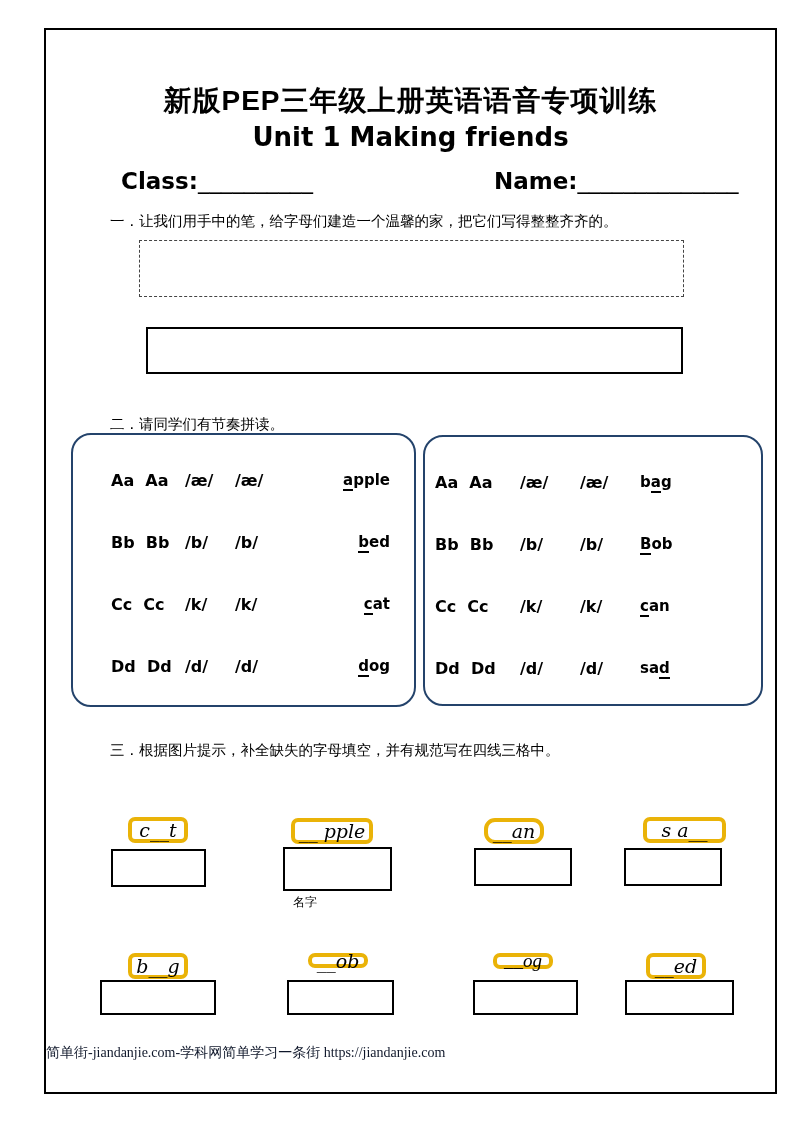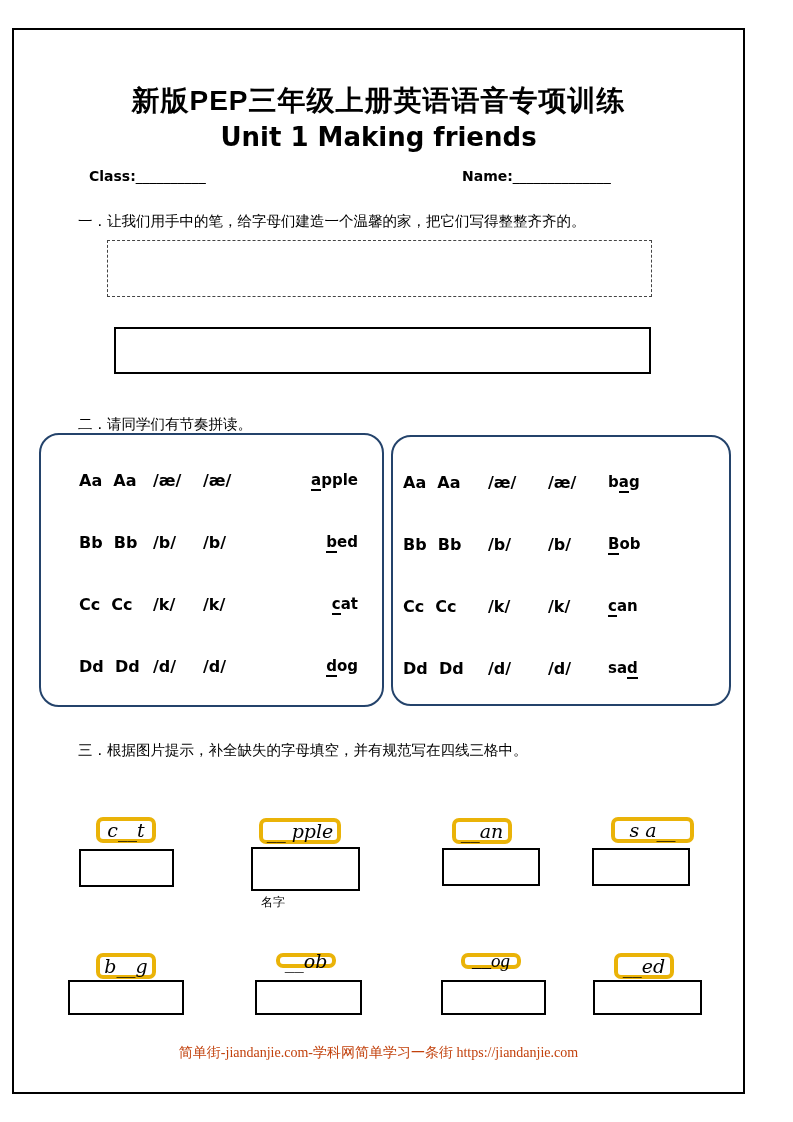--- a/index.html
+++ b/index.html
@@ -1,26 +1,26 @@
 <!DOCTYPE html>
 <html><head>
 <meta charset="utf-8">
 <style>
   * { margin:0; padding:0; box-sizing:border-box; }
   html,body { width:793px; height:1122px; background:#ffffff; }
   body { position:relative; font-family:"Liberation Sans",sans-serif; color:#000; overflow:hidden; }
 
-  .sheet { position:absolute; left:12px; top:28px; width:733px; height:1066px; border:2px solid #000; background:#fff; }
+  .sheet { position:absolute; left:44px; top:28px; width:733px; height:1066px; border:2px solid #000; background:#fff; }
 
   .title { position:absolute; top:52px; left:0; width:100%; text-align:center;
            font-size:28px; font-weight:bold; font-family:"Liberation Sans",sans-serif; letter-spacing:1px; }
   .subtitle { position:absolute; top:92px; left:0; width:100%; text-align:center;
               font-size:26px; font-weight:bold; font-family:"DejaVu Sans",sans-serif; }
 
-  .field { position:absolute; font-size:14px; font-weight:600; font-family:"DejaVu Sans",sans-serif; }
+  .field { position:absolute; font-size:23px; font-weight:600; font-family:"DejaVu Sans",sans-serif; }
   .field .blank { font-weight:400; }
   #class-field { left:75px; top:138px; }
   #name-field  { left:448px; top:138px; }
 
   .sec-heading { position:absolute; font-size:14.5px; font-family:"Liberation Serif",serif; }
   #sec1-heading { left:64px; top:182px; }
   #sec2-heading { left:64px; top:385px; }
   #sec3-heading { left:64px; top:711px; }
 
   .dashed-box { position:absolute; left:93px;  top:210px; width:545px; height:57px; border:1px dashed #444; background:#fff; }
@@ -43,35 +43,35 @@
               display:flex; align-items:center; justify-content:center;
               font-family:"DejaVu Serif",serif; font-style:italic; font-size:19px; }
   .ans-box  { position:absolute; border:2px solid #000; background:#fff; }
   .caption  { position:absolute; font-size:12px; font-family:"Liberation Serif",serif; }
 
   #wb1 { left:82px;  top:787px; width:60px;  height:26px; }
   #ab1 { left:65px;  top:819px; width:95px;  height:38px; }
   #wb2 { left:245px; top:788px; width:82px;  height:26px; }
   #ab2 { left:237px; top:817px; width:109px; height:44px; }
   #cap2{ left:247px; top:864px; }
-  #wb3 { left:438px; top:788px; width:60px;  height:26px; }
+  #wb3 { left:438px; top:788px; width:60px;  height:26px;border-radius:11px; }
   #ab3 { left:428px; top:818px; width:98px;  height:38px; }
   #wb4 { left:597px; top:787px; width:83px;  height:26px; }
   #ab4 { left:578px; top:818px; width:98px;  height:38px; }
   #wb5 { left:82px;  top:923px; width:60px;  height:26px; }
   #ab5 { left:54px;  top:950px; width:116px; height:35px; }
   #wb6 { left:262px; top:923px; width:60px;  height:15px; }
   #ab6 { left:241px; top:950px; width:107px; height:35px; }
   #wb7 { left:447px; top:923px; width:60px;  height:16px;font-family:Liberation Serif, serif; }
   #ab7 { left:427px; top:950px; width:105px; height:35px; }
   #wb8 { left:600px; top:923px; width:60px;  height:26px; }
   #ab8 { left:579px; top:950px; width:109px; height:35px; }
 
-  .footer { position:absolute; top:1014px; left:0; width:100%; text-align:center;
-            font-size:14px; color:#c2410c; font-family:"Liberation Serif",serif; }
+  .footer { position:absolute; top:1014px; left:0; width:100%; 
+            font-size:14px; color:#0f172a; font-family:"Liberation Serif",serif; }
 </style>
 </head>
 <body>
 
 <div class="sheet">
 
   <h1 class="title">新版PEP三年级上册英语语音专项训练</h1>
   <h2 class="subtitle">Unit 1 Making friends</h2>
 
   <div class="field" id="class-field">

